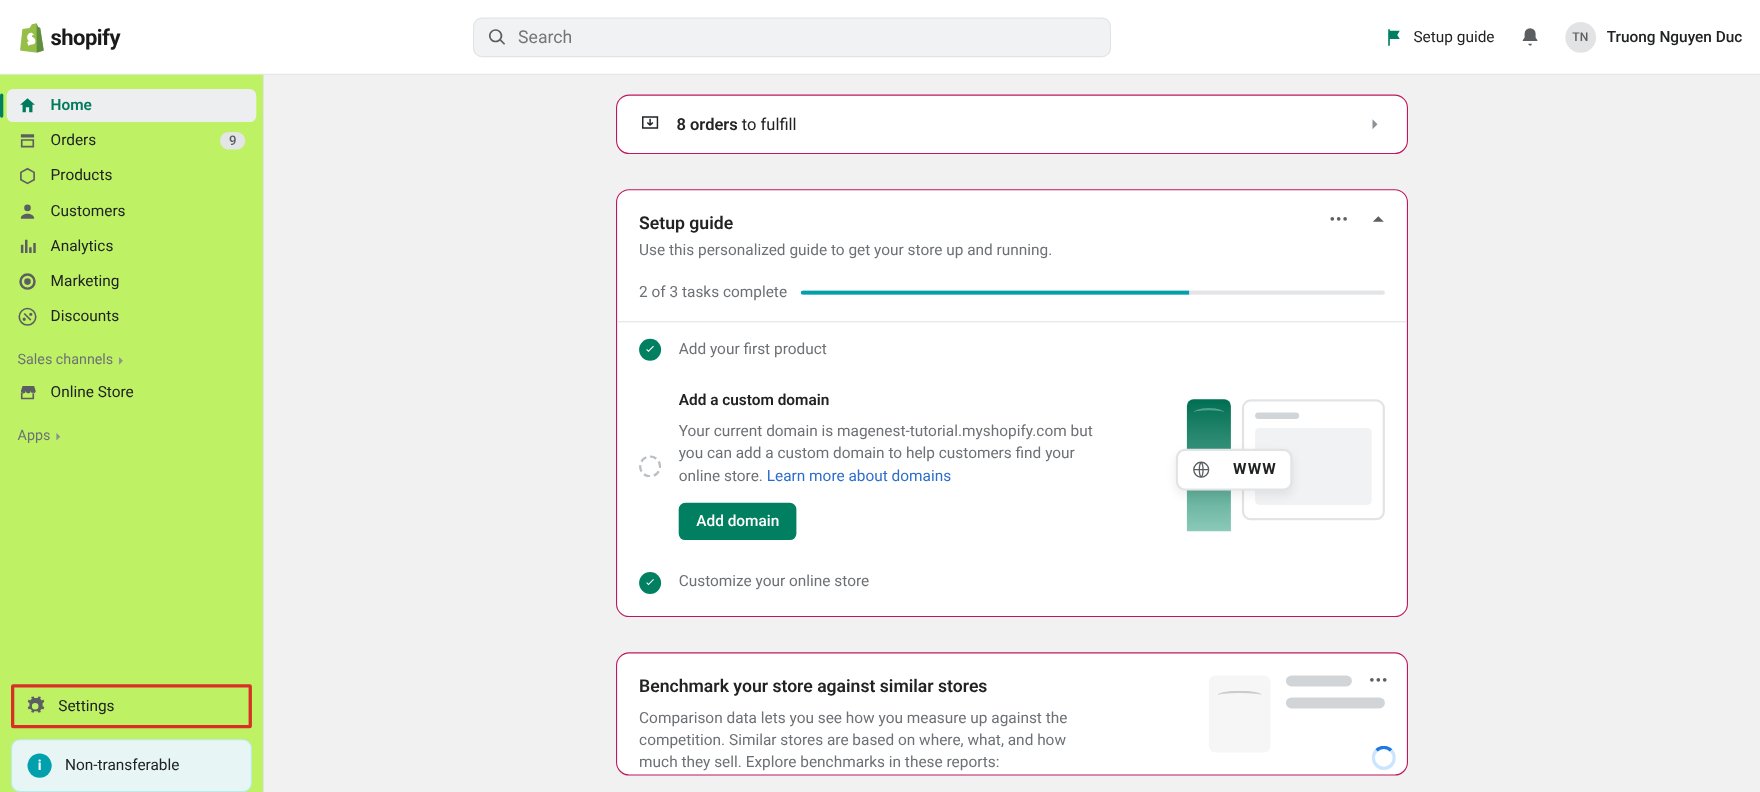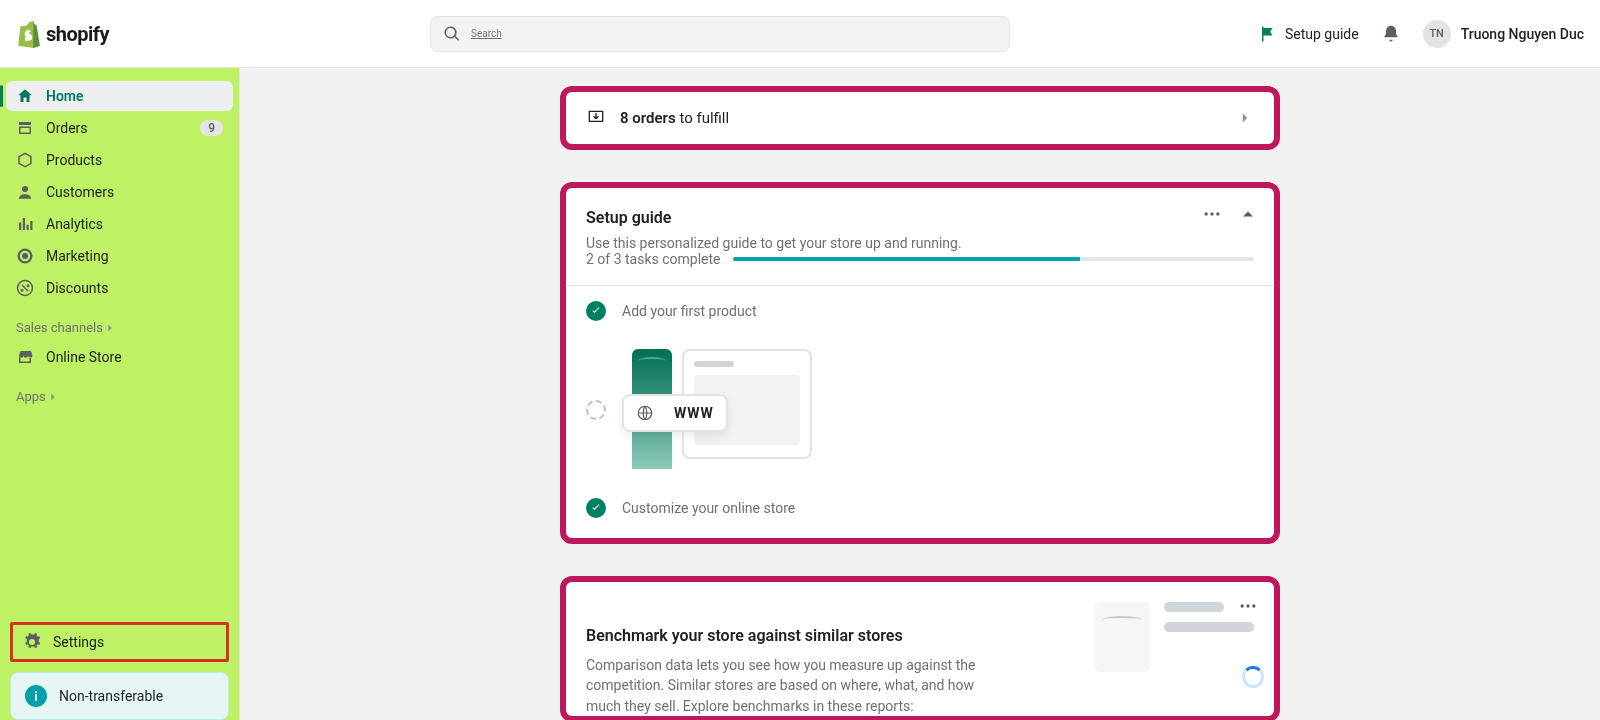--- a/index.html
+++ b/index.html
@@ -6,21 +6,21 @@
 body { background: #f1f1f1; color: #202223; }
 
 
 .topbar { display: flex; align-items: center; height: 68px; background: #fff; border-bottom: 1px solid #e1e3e5; padding: 0 16px; }
 .logo { display: flex; align-items: center; gap: 4px; width: 214px; }
 .logo svg { width: 26px; height: 28px; }
 .logo-text { font-weight: 700; font-size: 20px; color: #1a1a1a; letter-spacing: -0.5px; }
 .search-wrap { flex: 0 0 580px; margin-left: 200px; }
 .search { display: flex; align-items: center; background: #f1f2f3; border: 1px solid #e1e3e5; border-radius: 8px; height: 36px; padding: 0 12px; gap: 10px; }
 .search svg { width: 18px; height: 18px; fill: #5c5f62; }
-.search input { border: none; background: transparent; outline: none; font-size: 10px; color: #6d7175; flex: 1; text-decoration: underline; }
+.search input { border: none; background: transparent; outline: none; font-size: 16px; color: #6d7175; flex: 1; }
 .spacer { flex: 1; }
 .top-right { display: flex; align-items: center; gap: 22px; }
 .setup-guide-link { display: flex; align-items: center; gap: 8px; color: #202223; font-size: 14px; cursor: pointer; }
 .setup-guide-link svg { width: 18px; height: 18px; fill: #008060; }
 .bell { width: 20px; height: 20px; fill: #5c5f62; cursor: pointer; }
 .avatar-wrap { display: flex; align-items: center; gap: 10px; cursor: pointer; }
 .avatar { width: 28px; height: 28px; border-radius: 50%; background: #e1e3e5; display: flex; align-items: center; justify-content: center; font-size: 11px; color: #5c5f62; font-weight: 500; }
 .username { font-size: 14px; color: #202223; font-weight: 500; }
 
 
@@ -39,32 +39,32 @@
 .sidebar-bottom { margin-top: auto; }
 .settings-item { display: flex; align-items: center; gap: 12px; padding: 8px 10px; font-size: 14px; cursor: pointer; border: 3px solid #d93025; border-radius:2px; margin: 0 4px 10px 4px; }
 .settings-item svg { width:18px; height:18px; fill:#5c5f62; }
 .callout { background: #e7f5f5; border: 1px solid #b7ecec; border-radius: 8px; padding: 12px 14px; display: flex; align-items: center; gap: 12px; margin: 0 4px; }
 .callout .info-circle { width: 22px; height: 22px; border-radius: 50%; background: #00a0ac; display: flex; align-items: center; justify-content: center; color: #fff; font-size: 13px; font-weight: 700; }
 .callout-text { font-size: 14px; color: #202223; }
 
 
 .main { flex: 1; overflow-y: auto; padding: 18px 0 0 0; display:flex; flex-direction:column; align-items:center; }
 .stack { width: 720px; display:flex; flex-direction:column; gap: 32px; }
-.card { background: #fff; border: 6px solid #be185d; border-radius: 12px; }
+.card { background: #fff; border: 1px solid #be185d; border-radius: 12px; }
 .fulfill-card { display:flex; align-items:center; padding: 16px 20px; gap: 14px; cursor:pointer; }
 .fulfill-card svg.icon { width:20px; height:20px; fill:none; stroke:#202223; stroke-width:1.6; }
 .fulfill-text { font-size: 15px; }
 .fulfill-text b { font-weight:600; }
 .fulfill-card .chev { margin-left:auto; width:18px; height:18px; fill:#8c9196; }
 
 .setup-card .sc-head { padding: 20px 20px 18px 20px; border-bottom:1px solid #e1e3e5; position:relative; }
 .sc-head-actions { position:absolute; top:16px; right:16px; display:flex; gap:16px; }
 .sc-head-actions svg { width:20px; height:20px; fill:#5c5f62; cursor:pointer; }
 .sc-title { font-size: 16px; font-weight:600; margin-bottom: 8px; }
-.sc-sub { font-size: 14px; color:#6d7175; }
+.sc-sub { font-size: 14px; color:#6d7175; margin-bottom: 22px; }
 .progress-row { display:flex; align-items:center; gap: 12px; }
 .progress-label { font-size:14px; color:#6d7175; white-space:nowrap; }
 .progress-bar { flex:1; height:4px; background:#e4e5e7; border-radius:2px; overflow:hidden; }
 .progress-fill { height:100%; background:#00a0ac; width:66.6%; }
 
 .task { display:flex; gap:16px; padding: 14px 20px; align-items:center; }
 .task .status-circle { width:20px; height:20px; border-radius:50%; flex-shrink:0; margin-top:1px; }
 .status-done { background:#008060; display:flex; align-items:center; justify-content:center; }
 .status-done svg { width:12px; height:12px; fill:#fff; }
 .status-dashed { border:2px dashed #babfc3; }
@@ -72,21 +72,21 @@
 .task-title { font-size:14px; color:#6d7175; }
 .task-title.active { font-weight:600; color:#202223; }
 .task-desc { font-size:14px; color:#6d7175; margin-top: 10px; max-width: 380px; line-height:1.45; }
 .task-desc a { color:#2c6ecb; text-decoration:none; }
 .task-btn { margin-top:14px; background:#008060; color:#fff; border:none; padding:9px 16px; border-radius:6px; font-size:14px; font-weight:500; cursor:pointer; }
 .task-illu { width:190px; height:120px; flex-shrink:0; position:relative; }
 
 .bench-card { padding: 20px 20px 0 20px; position:relative; }
 .bench-actions { position:absolute; top:14px; right:16px; }
 .bench-actions svg { width:20px; height:20px; fill:#5c5f62; cursor:pointer; }
-.bench-title { font-size:16px; font-weight:600; margin-bottom:10px;margin-top:24px; }
+.bench-title { font-size:16px; font-weight:600; margin-bottom:10px; }
 .bench-desc { font-size:14px; color:#6d7175; max-width: 400px; line-height:1.45; }
 .bench-illu { position:absolute; right:20px; top:20px; }
 
 
 .illu-box { position:absolute; }
 .illu-page { right:0; top:0; width:130px; height:110px; background:#fff; border:2px solid #e1e3e5; border-radius:8px; padding:10px; }
 .illu-page-head { width:40px; height:6px; background:#d2d5d8; border-radius:3px; margin-bottom:8px; }
 .illu-page-body { width:100%; height:70px; background:#f1f2f3; border-radius:4px; }
 .illu-green { left:10px; top:0; width:40px; height:120px; background: linear-gradient(#006e52, #8bc9b8); border-radius:6px 6px 0 0; }
 .illu-green::before { content:""; position:absolute; top:8px; left:6px; right:6px; height:6px; border-top:2px solid #4da58c; border-radius:50%; }
@@ -263,20 +263,25 @@
                 <path d="M9 16l-4-4 1.4-1.4L9 13.2l8.6-8.6L19 6l-10 10z"></path>
               </svg>
             </div>
           <div class="task-body">
               <div class="task-title">Add your first product</div>
             </div>
         </div>
 
         <div class="task">
           <div class="status-circle status-dashed"></div>
+          <div class="task-body">
+            <div class="task-title active">Add a custom domain</div>
+            <div class="task-desc"><span>Your current domain is magenest-tutorial.myshopify.com but you can add a custom domain to help customers find your online store. </span><a href="#">Learn more about domains</a></div>
+            <button class="task-btn">Add domain</button>
+          </div>
           <div class="task-illu">
             <div class="illu-box illu-green"></div>
             <div class="illu-box illu-page">
                 <div class="illu-page-head"></div>
                 <div class="illu-page-body"></div>
               </div>
             <div class="illu-www">
               <svg viewBox="0 0 24 24">
                   <circle cx="12" cy="12" r="9"></circle>
                   <path d="M3 12h18M12 3c3 3 3 15 0 18M12 3c-3 3-3 15 0 18"></path>

